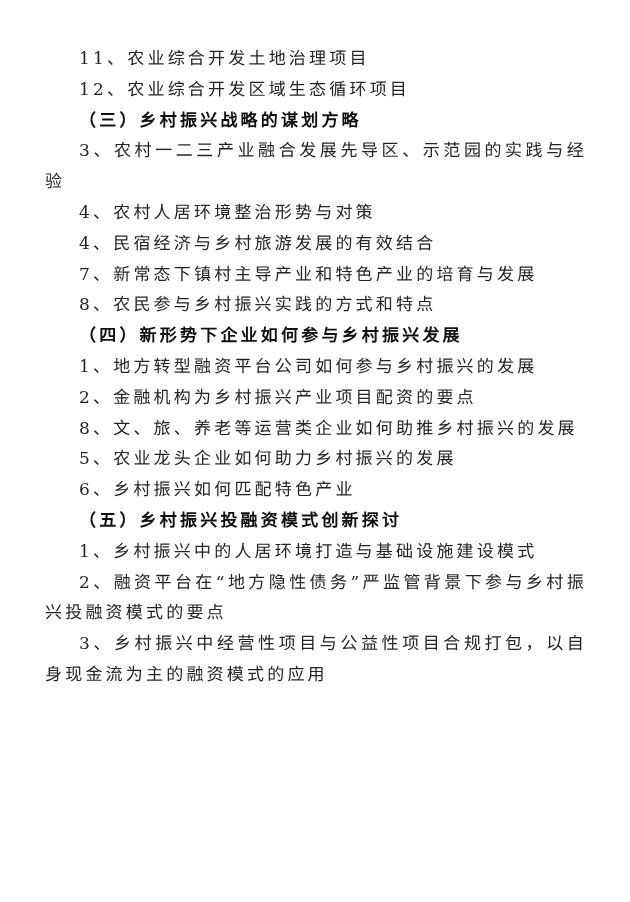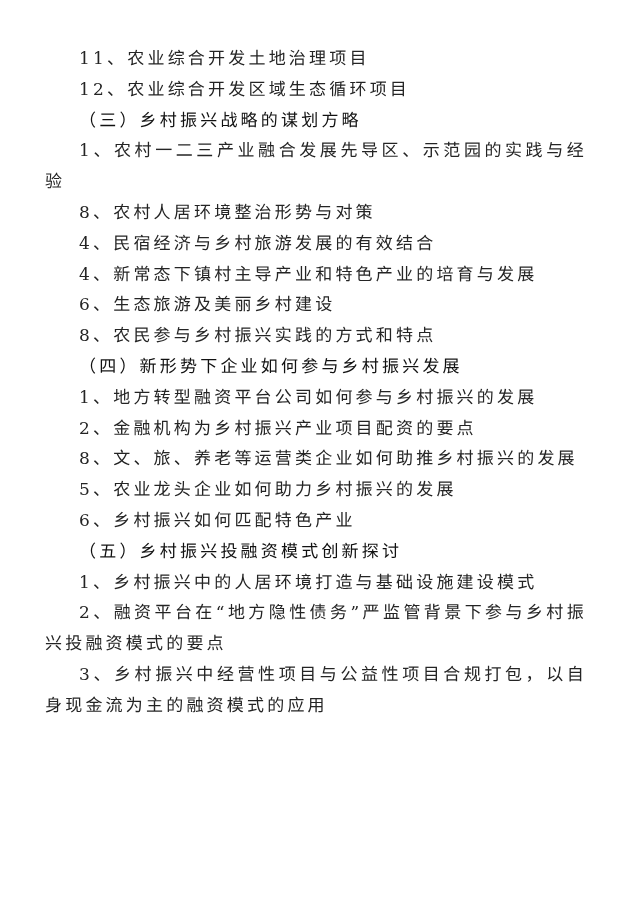--- a/index.html
+++ b/index.html
@@ -21,36 +21,35 @@
     font-size: 17px;
     line-height: 30.8px;
     letter-spacing: 3.2px;
     color: #242424;
     text-align: justify;
     text-indent: 2em;
     word-break: break-all;
     margin: 0;
   }
   .heading {
-    font-weight: 400;
+    font-weight: 700;
     color: #111111;
   }
 </style>
 </head>
 <body>
 
 <div class="page">
   <p class="line item">11、农业综合开发土地治理项目</p>
   <p class="line item">12、农业综合开发区域生态循环项目</p>
   <p class="line heading">（三）乡村振兴战略的谋划方略</p>
-  <p class="line item">1、农村一二三产业融合发展先导区、示范园的实践与经验</p>
-  <p class="line item">8、农村人居环境整治形势与对策</p>
+  <p class="line item">3、农村一二三产业融合发展先导区、示范园的实践与经验</p>
+  <p class="line item">4、农村人居环境整治形势与对策</p>
   <p class="line item">4、民宿经济与乡村旅游发展的有效结合</p>
-  <p class="line item">4、新常态下镇村主导产业和特色产业的培育与发展</p>
-  <p class="line item">6、生态旅游及美丽乡村建设</p>
+  <p class="line item">7、新常态下镇村主导产业和特色产业的培育与发展</p>
   <p class="line item">8、农民参与乡村振兴实践的方式和特点</p>
   <p class="line heading">（四）新形势下企业如何参与乡村振兴发展</p>
   <p class="line item">1、地方转型融资平台公司如何参与乡村振兴的发展</p>
   <p class="line item">2、金融机构为乡村振兴产业项目配资的要点</p>
   <p class="line item">8、文、旅、养老等运营类企业如何助推乡村振兴的发展</p>
   <p class="line item">5、农业龙头企业如何助力乡村振兴的发展</p>
   <p class="line item">6、乡村振兴如何匹配特色产业</p>
   <p class="line heading">（五）乡村振兴投融资模式创新探讨</p>
   <p class="line item">1、乡村振兴中的人居环境打造与基础设施建设模式</p>
   <p class="line item">2、融资平台在“地方隐性债务”严监管背景下参与乡村振兴投融资模式的要点</p>

